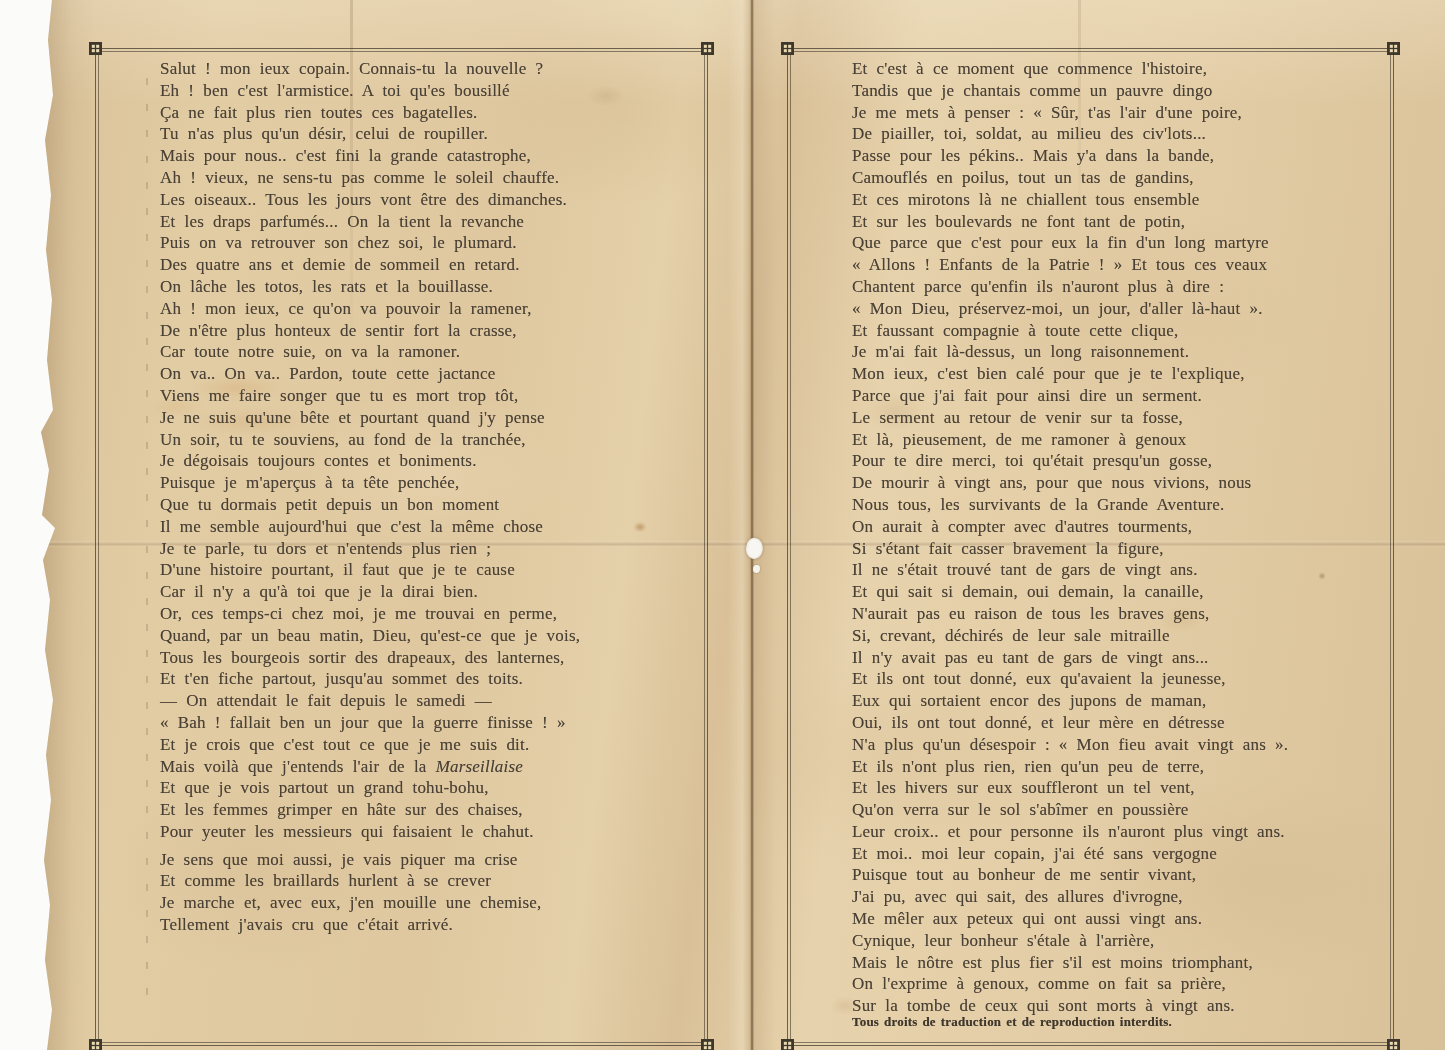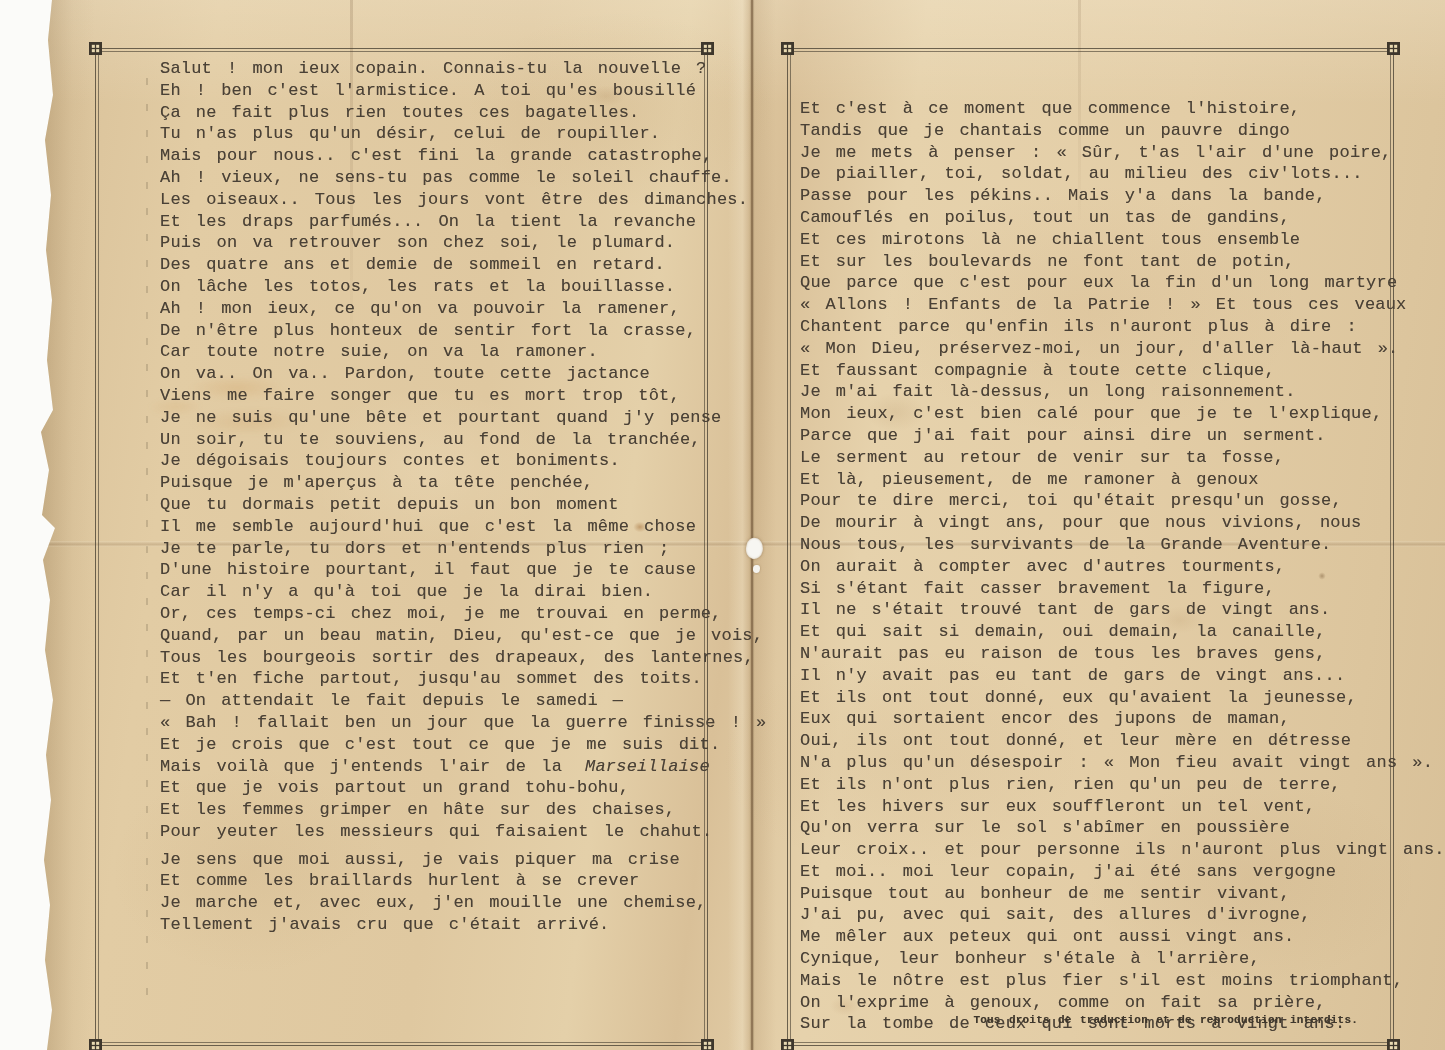--- a/index.html
+++ b/index.html
@@ -18,21 +18,20 @@
       radial-gradient(260px 160px at 900px 760px, rgba(165,125,75,0.07), transparent 70%),
       radial-gradient(180px 120px at 430px 470px, rgba(255,245,220,0.18), transparent 70%),
       radial-gradient(240px 150px at 1250px 880px, rgba(150,110,65,0.08), transparent 70%),
       linear-gradient(180deg, rgba(255,248,230,0.22) 0%, rgba(255,248,230,0) 10%),
       linear-gradient(97deg,#d7bf97 0%,#e2cca4 14%,#dfc8a0 34%,#e4d0a9 44%,#d9c098 51%,#e6d2ac 59%,#e3cda6 76%,#dcc59d 92%,#d8c098 100%);
     clip-path:polygon(52px 0,1445px 0,1445px 1050px,47px 1050px,
       52px 1010px,45px 960px,50px 905px,44px 860px,51px 800px,46px 755px,
       53px 700px,45px 650px,50px 600px,43px 560px,55px 528px,42px 515px,
       49px 470px,41px 432px,53px 410px,47px 360px,52px 300px,46px 250px,
       51px 195px,45px 140px,53px 95px,48px 40px);
-    font-family:Liberation Mono, monospace;
   }
   .edge-shade{
     position:absolute;left:40px;top:0;width:55px;height:1050px;
     background:linear-gradient(90deg, rgba(130,100,60,0.28), rgba(130,100,60,0.05) 60%, transparent);
   }
   
   .fold-center{
     position:absolute;left:728px;top:0;width:48px;height:1050px;
     background:linear-gradient(90deg, transparent 0%, rgba(245,235,210,0.30) 30%, rgba(150,115,75,0.18) 46%, rgba(95,68,40,0.42) 50%, rgba(150,115,75,0.16) 55%, transparent 100%);
   }
@@ -100,27 +99,27 @@
   .c-bl{left:-7px;bottom:-7px;}
   .c-br{right:-7px;bottom:-7px;}
   
   .poem{
     position:absolute;top:58px;
     font-size:17px;line-height:21.8px;color:#4a4136;
     letter-spacing:0.2px;word-spacing:4.6px;white-space:nowrap;
     text-shadow:0 0 0.5px rgba(74,65,54,0.45);
   }
   .poem-left{left:160px;width:505px;}
-  .poem-right{left:800px;width:512px;margin-top:40px;}
+  .poem-right{left:852px;width:512px;}
   .poem .line{height:21.8px;}
   .poem-left .line:nth-child(37){margin-top:6px;}
-  .poem em{font-style:italic;margin-left:8px;}
+  .poem em{font-style:italic;}
   .rights-footer{
     position:absolute;left:852px;top:1014px;width:506px;
-    text-align:right;font-size:11px;font-weight:bold;color:#3f372c;
+    text-align:left;font-size:13px;font-weight:bold;color:#3f372c;
     letter-spacing:0.2px;word-spacing:1.5px;
     text-shadow:0 0 0.5px rgba(63,55,44,0.5);
   }
 </style>
 </head>
 <body>
 
 <div class="paper">
   <div class="edge-shade"></div>
   <div class="stains"></div>
@@ -256,20 +255,21 @@
       <div class="line">Le serment au retour de venir sur ta fosse,</div>
       <div class="line">Et là, pieusement, de me ramoner à genoux</div>
       <div class="line">Pour te dire merci, toi qu'était presqu'un gosse,</div>
       <div class="line">De mourir à vingt ans, pour que nous vivions, nous</div>
       <div class="line">Nous tous, les survivants de la Grande Aventure.</div>
       <div class="line">On aurait à compter avec d'autres tourments,</div>
       <div class="line">Si s'étant fait casser bravement la figure,</div>
       <div class="line">Il ne s'était trouvé tant de gars de vingt ans.</div>
       <div class="line">Et qui sait si demain, oui demain, la canaille,</div>
       <div class="line">N'aurait pas eu raison de tous les braves gens,</div>
+      <div class="line">Si, crevant, déchirés de leur sale mitraille</div>
       <div class="line">Il n'y avait pas eu tant de gars de vingt ans...</div>
       <div class="line">Et ils ont tout donné, eux qu'avaient la jeunesse,</div>
       <div class="line">Eux qui sortaient encor des jupons de maman,</div>
       <div class="line">Oui, ils ont tout donné, et leur mère en détresse</div>
       <div class="line">N'a plus qu'un désespoir : « Mon fieu avait vingt ans ».</div>
       <div class="line">Et ils n'ont plus rien, rien qu'un peu de terre,</div>
       <div class="line">Et les hivers sur eux souffleront un tel vent,</div>
       <div class="line">Qu'on verra sur le sol s'abîmer en poussière</div>
       <div class="line">Leur croix.. et pour personne ils n'auront plus vingt ans.</div>
       <div class="line">Et moi.. moi leur copain, j'ai été sans vergogne</div>

